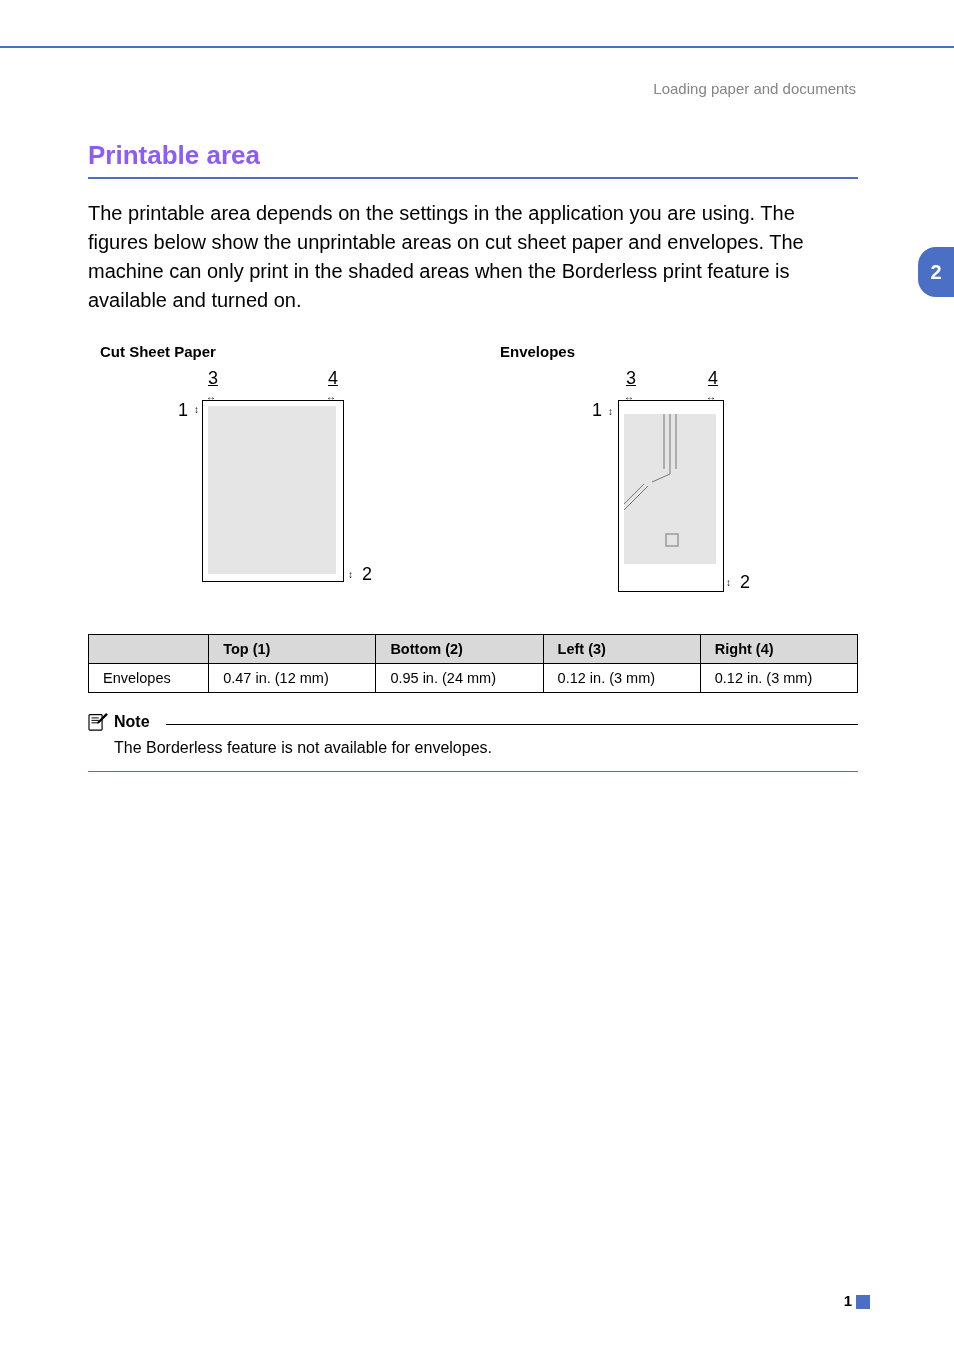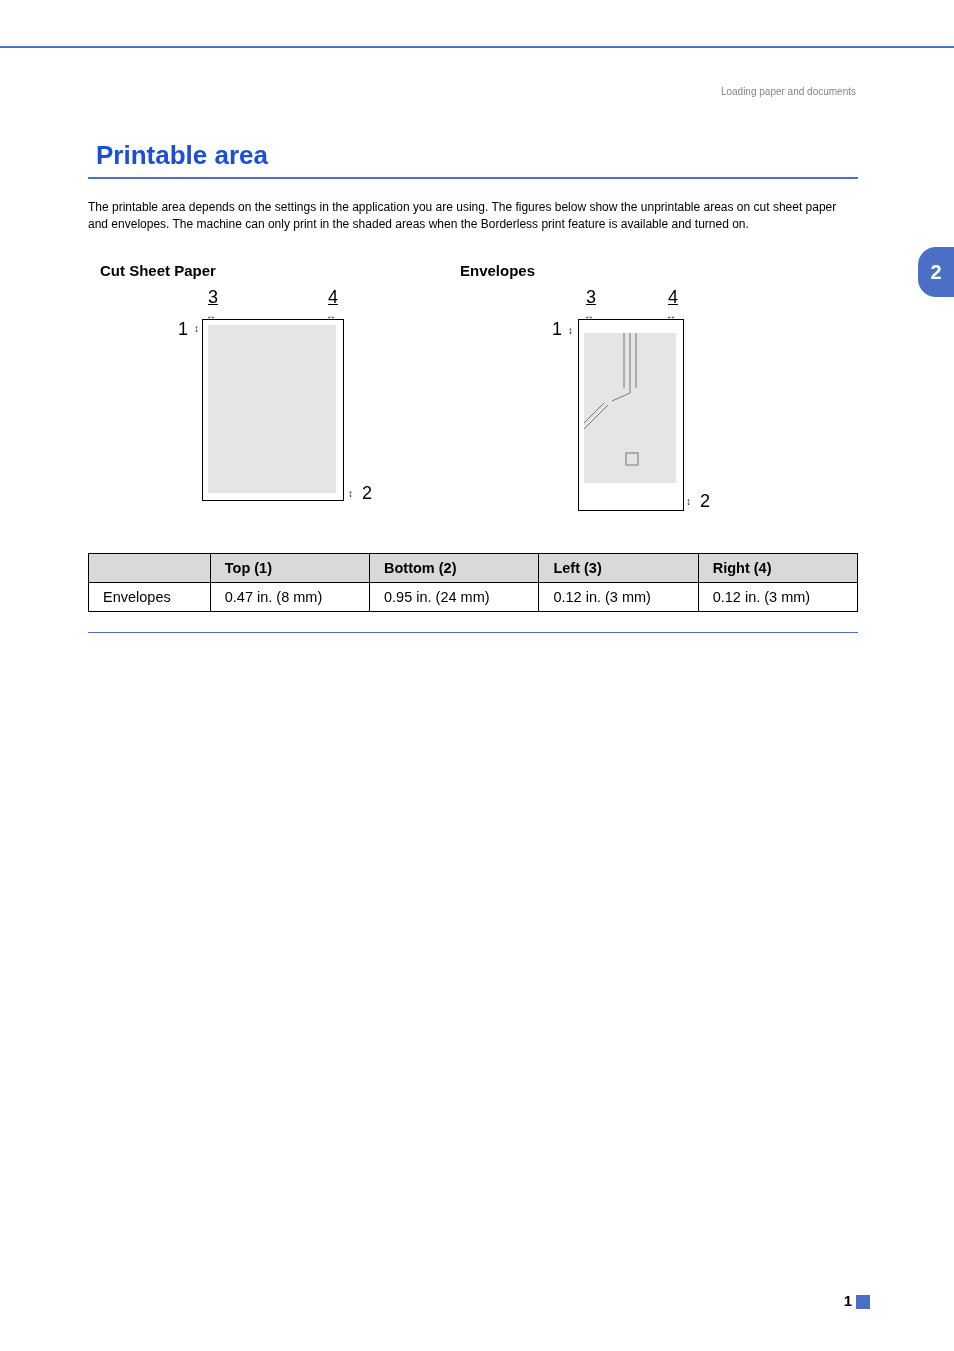--- a/index.html
+++ b/index.html
@@ -16,48 +16,49 @@
     position: absolute;
     left: 0;
     right: 0;
     top: 46px;
     height: 2px;
     background: #4a6fc4;
   }
   .header-right {
     position: absolute;
     right: 98px;
-    top: 86px;
-    font-size: 10px;
+    top: 80px;
+    font-size: 15px;
     color: #858585;
   }
   .content {
     position: absolute;
     left: 88px;
     top: 140px;
     width: 770px;
   }
   h2.section-title {
     font-size: 26px;
     font-weight: bold;
-    margin: 0 0 6px 8px;
-    color: #1d4ed8;
+    margin: 0 0 6px 0;
+    color: #8b5cf6;
   }
   .title-rule {
     height: 2px;
     background: #4a6fc4;
     margin-bottom: 20px;
   }
   .intro {
-    font-size: 12px;
+    font-size: 20px;
     line-height: 1.45;
     margin: 0 0 28px 0;
   }
   .figures-row {
     display: flex;
+    gap: 40px;
     margin-bottom: 30px;
   }
   .fig-col {
     width: 360px;
   }
   .fig-title {
     font-weight: bold;
     font-size: 15px;
     margin-left: 12px;
     margin-bottom: 14px;
@@ -250,27 +251,41 @@
         <th class="corner"></th>
         <th>Top (1)</th>
         <th>Bottom (2)</th>
         <th>Left (3)</th>
         <th>Right (4)</th>
       </tr>
     </thead>
     <tbody>
       <tr>
         <td>Envelopes</td>
-        <td>0.47 in. (8 mm)</td>
+        <td>0.47 in. (12 mm)</td>
         <td>0.95 in. (24 mm)</td>
         <td>0.12 in. (3 mm)</td>
         <td>0.12 in. (3 mm)</td>
       </tr>
     </tbody>
   </table>
 
+  <div class="note-block">
+    <div class="note-header">
+      <svg class="note-icon" viewBox="0 0 24 22">
+        <rect x="1" y="2" width="16" height="19" rx="1" fill="none" stroke="#000" stroke-width="1.4"></rect>
+        <line x1="4" y1="6" x2="13" y2="6" stroke="#000" stroke-width="1.2"></line>
+        <line x1="4" y1="9" x2="13" y2="9" stroke="#000" stroke-width="1.2"></line>
+        <line x1="4" y1="12" x2="13" y2="12" stroke="#000" stroke-width="1.2"></line>
+        <path d="M12 10 L22 0 L24 2 L14 12 L11 13 Z" fill="#000"></path>
+      </svg>
+      <span class="note-title">Note</span>
+      <div class="note-line"></div>
+    </div>
+    <div class="note-text">The Borderless feature is not available for envelopes.</div>
+  </div>
 
   <div class="hr-blue"></div>
 
 </div>
 
 <div class="page-number">1</div>
 <div class="page-tick"></div>
 
 </body></html>

